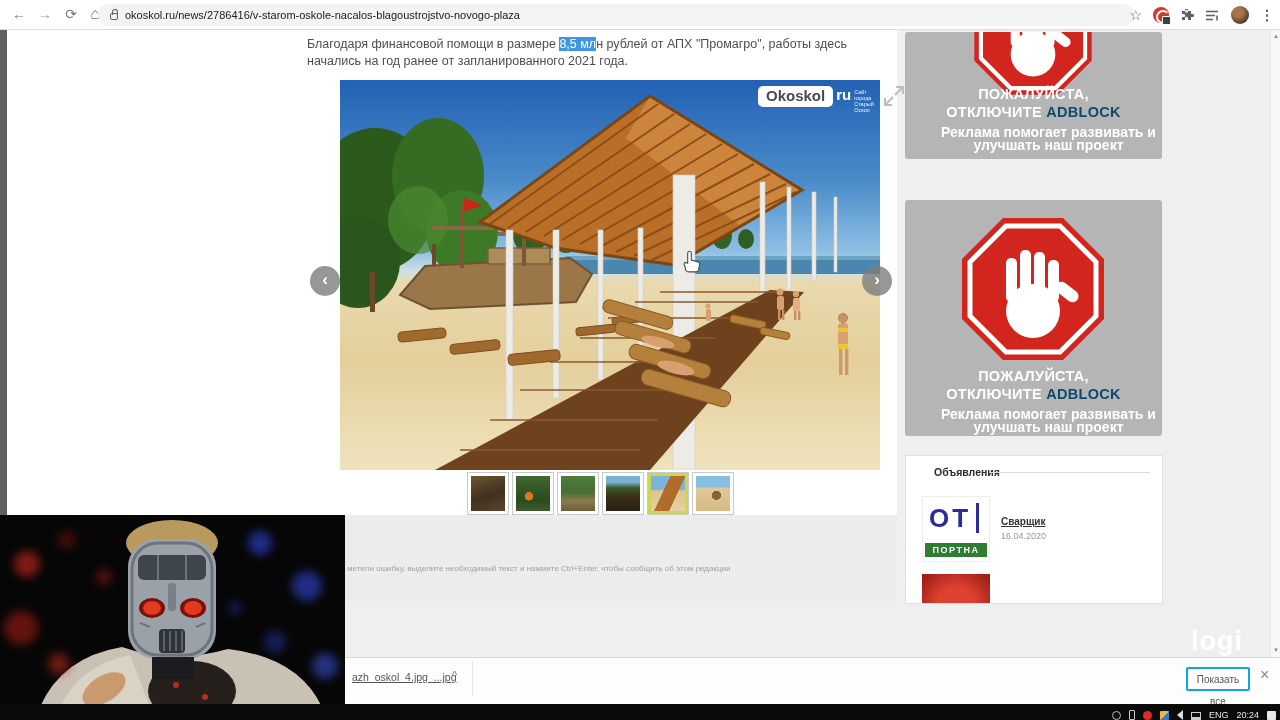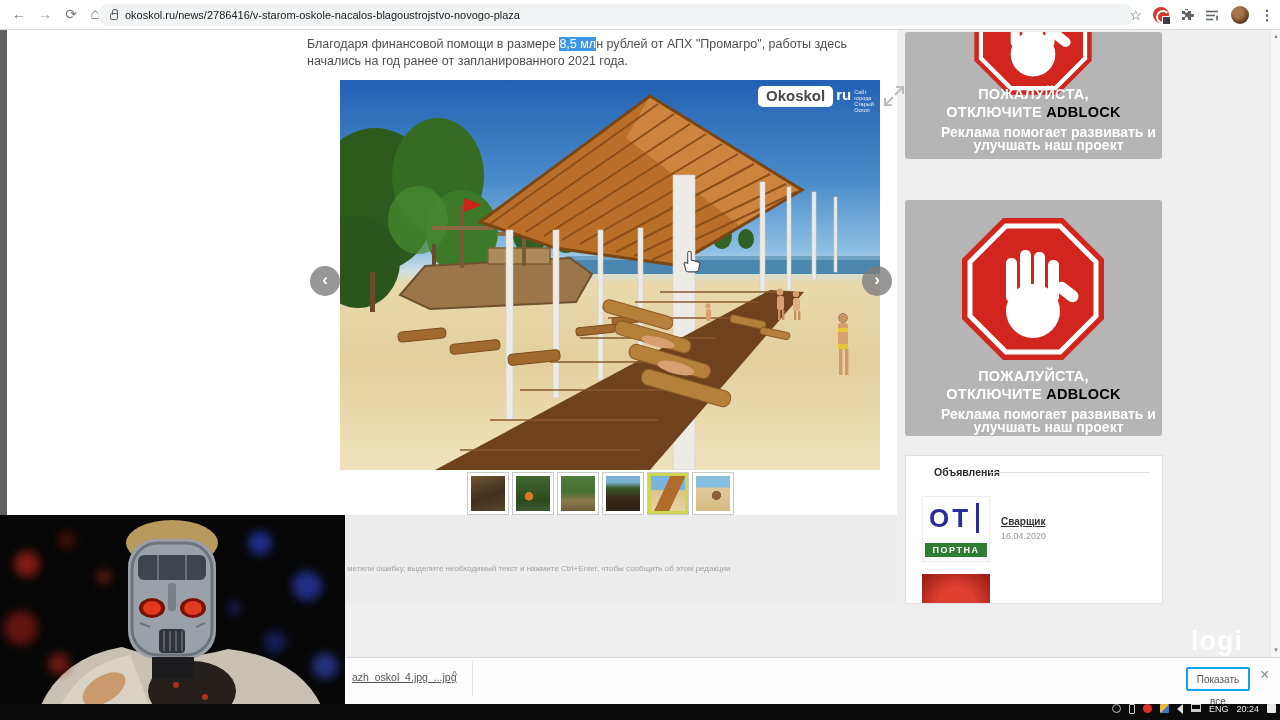--- a/index.html
+++ b/index.html
@@ -72,21 +72,21 @@
   
   .tagsrow { position:absolute; left:330px; top:531px; display:flex; gap:9px; }
   .chip { height:17px; line-height:17px; padding:0 13px; background:#d9d9d9; color:#666;
           font-size:8.5px; letter-spacing:.4px; border-radius:2px; cursor:pointer; white-space:nowrap; }
   .notice { position:absolute; left:347px; top:564px; font-size:8px; color:#a2a2a2; }
 
   
   .adcard { position:absolute; left:905px; width:257px; background:#b5b5b5; border-radius:3px;
             overflow:hidden; }
   .adtxt { position:absolute; left:0; width:100%; text-align:center; color:#fff; font-weight:bold; }
-  .adtxt .red { color:#000000; }
+  .adtxt .red { color:#0c4a6e; }
   .big { font-size:14.5px; letter-spacing:.3px; }
   .small { font-size:14px;padding-left:30px; }
 
   .adscard { position:absolute; left:905px; top:455px; width:258px; height:149px; background:#fff;
              border:1px solid #e0e0e0; overflow:hidden; }
   .ads-title { position:absolute; left:28px; top:10px; font-size:10.5px; font-weight:bold; color:#2b2b2b; }
   .ads-rule { position:absolute; left:84px; right:12px; top:16px; height:1px; background:#ddd; }
   .otlogo { position:absolute; left:16px; top:40px; width:68px; height:66px; background:#fff;
             border:1px solid #eee; overflow:hidden; cursor:pointer; }
   .otlogo .ot { position:absolute; left:6px; top:6px; font-size:26px; font-weight:bold; color:#2b2b9b;
@@ -123,21 +123,21 @@
   .dl-file { position:absolute; left:352px; top:13px; font-size:10.5px; color:#555; cursor:pointer;text-decoration:underline; }
   .dl-caret { position:absolute; left:452px; top:11px; font-size:11px; color:#777; cursor:pointer; }
   .dl-sep { position:absolute; left:472px; top:3px; width:1px; height:35px; background:#e4e4e4; }
   .dl-showall { position:absolute; left:1186px; top:9px; width:64px; height:24px; background:#fff;
                 border:2px solid #0ea5e9; border-radius:2px; font-size:10px; color:#555; text-align:center;
                 line-height:22px; cursor:pointer; }
   .dl-close { position:absolute; left:1260px; top:8px; font-size:16px; color:#888; cursor:pointer; }
 
   
   .taskbar { position:absolute; left:0; top:704px; width:1280px; height:16px; background:#0b0b0b; z-index:9; }
-  .tray { position:absolute; right:4px; top:0; height:16px; display:flex; align-items:flex-start; gap:8px;
+  .tray { position:absolute; right:4px; top:0; height:16px; display:flex; align-items:flex-end; gap:8px;
           color:#e8e8e8; font-size:9px; }
   .ti { display:inline-block; }
   .ti-clock { width:9px; height:9px; border:1px solid #bbb; border-radius:50%; }
   .ti-phone { width:6px; height:10px; border:1px solid #ccc; border-radius:1px; }
   .ti-rec { width:9px; height:9px; background:#d93025; border-radius:50%; }
   .ti-app { width:9px; height:9px; background:linear-gradient(135deg,#e8b93c 0 50%,#3c78c8 50%); border-radius:1px; }
   .ti-spk { width:0; height:0; border:5px solid transparent; border-right:6px solid #ddd; border-left:none; }
   .ti-net { width:10px; height:8px; border:1px solid #ccc; border-bottom-width:3px; }
   .ti-note { width:9px; height:9px; background:#e8e8e8; border-radius:1px; }
 

